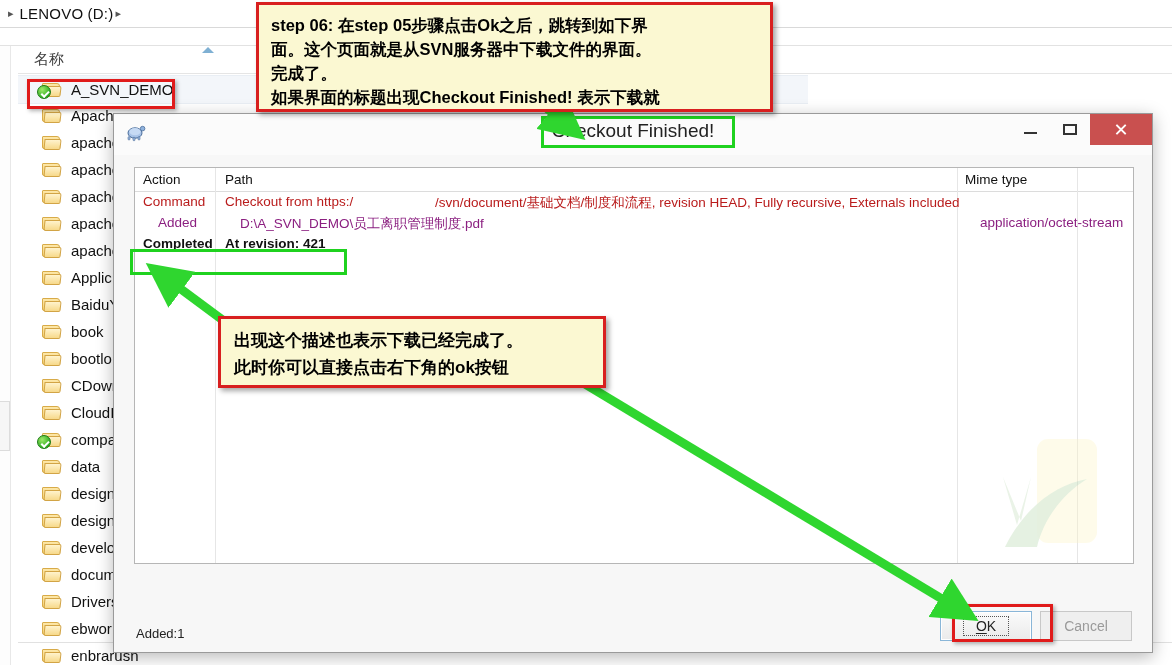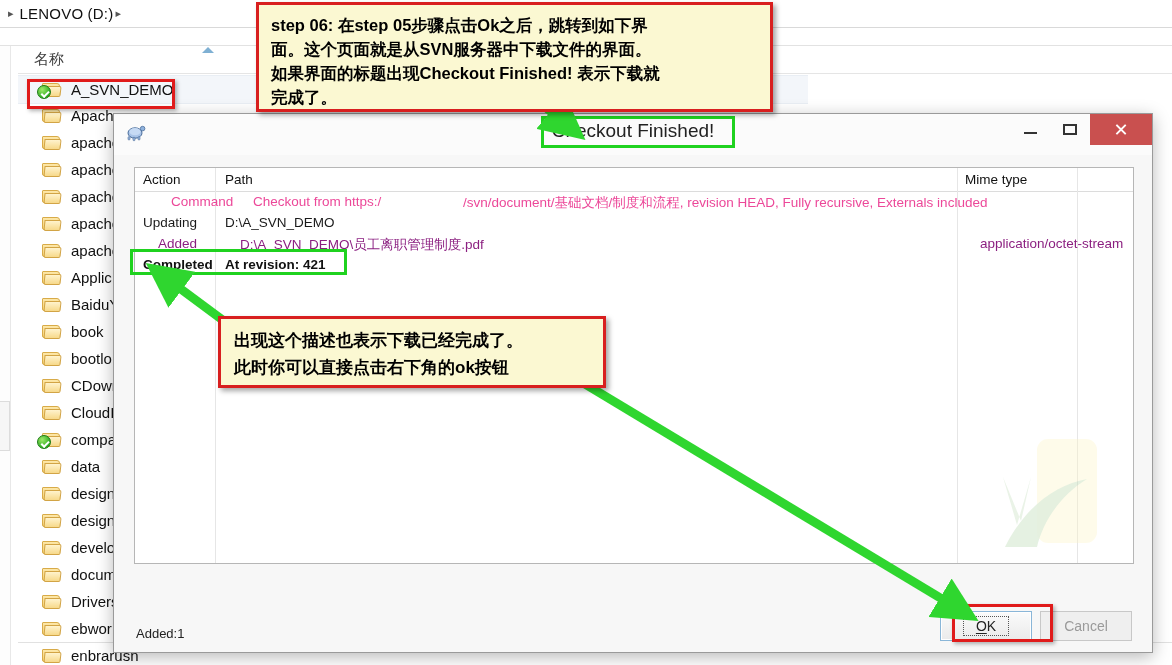--- a/index.html
+++ b/index.html
@@ -245,21 +245,21 @@
     font-size: 13.5px;
   }
   .lr-path2 {
     position: absolute; left: 300px; top: 2px;
     font-size: 13.5px;
   }
   .lr-mime {
     position: absolute; left: 830px; top: 2px;
     font-size: 13.5px;
   }
-  .c-gray  { color: #ec4899; margin-left: 28px; }
+  .c-gray  { color: #b91c1c; }
   .c-dark  { color: #1a1a1a; }
   .c-purple{ color: #8b1f80; margin-left: 15px; }
   .c-bold  { color: #111; font-weight: bold; }
 
   .dlg-watermark {
     position: absolute; right: 4px; bottom: 4px;
     width: 130px; height: 130px;
     opacity: .45; pointer-events: none;
   }
 
@@ -575,24 +575,20 @@
       <div class="hdiv" style="left:822px;"></div>
       <div class="hdiv" style="left:942px;"></div>
 
       <div class="log-rows" id="log-rows">
           <div class="log-row">
             <span class="lr-action c-gray">Command</span>
             <span class="lr-path c-gray">Checkout from https:/</span>
             <span class="lr-path2 c-gray">/svn/document/基础文档/制度和流程, revision HEAD, Fully recursive, Externals included</span>
           </div>
           <div class="log-row">
-            <span class="lr-action c-dark">Updating</span>
-            <span class="lr-path c-dark">D:\A_SVN_DEMO</span>
-          </div>
-          <div class="log-row">
             <span class="lr-action c-purple">Added</span>
             <span class="lr-path c-purple">D:\A_SVN_DEMO\员工离职管理制度.pdf</span>
             <span class="lr-mime c-purple">application/octet-stream</span>
           </div>
           <div class="log-row">
             <span class="lr-action c-bold">Completed</span>
             <span class="lr-path c-bold">At revision: 421</span>
           </div>
         </div>
 
@@ -627,22 +623,22 @@
       </marker>
     </defs>
     <line x1="492" y1="63" x2="566" y2="124" stroke="#2fd62f" stroke-width="9" marker-end="url(#ah)"></line>
     <line x1="228" y1="324" x2="166" y2="278" stroke="#2fd62f" stroke-width="9" marker-end="url(#ah)"></line>
     <line x1="575" y1="378" x2="957" y2="608" stroke="#2fd62f" stroke-width="9" marker-end="url(#ah)"></line>
   </svg>
 
   <div class="anno" id="anno-top">
     <div>step 06: 在step 05步骤点击Ok之后，跳转到如下界</div>
     <div>面。这个页面就是从SVN服务器中下载文件的界面。</div>
+    <div>完成了。</div>
     <div>如果界面的标题出现Checkout Finished! 表示下载就</div>
-    <div>完成了。</div>
   </div>
 
   <div class="anno" id="anno-mid">
     <div>出现这个描述也表示下载已经完成了。</div>
     <div>此时你可以直接点击右下角的ok按钮</div>
   </div>
 
 </div>
 
 </body></html>

